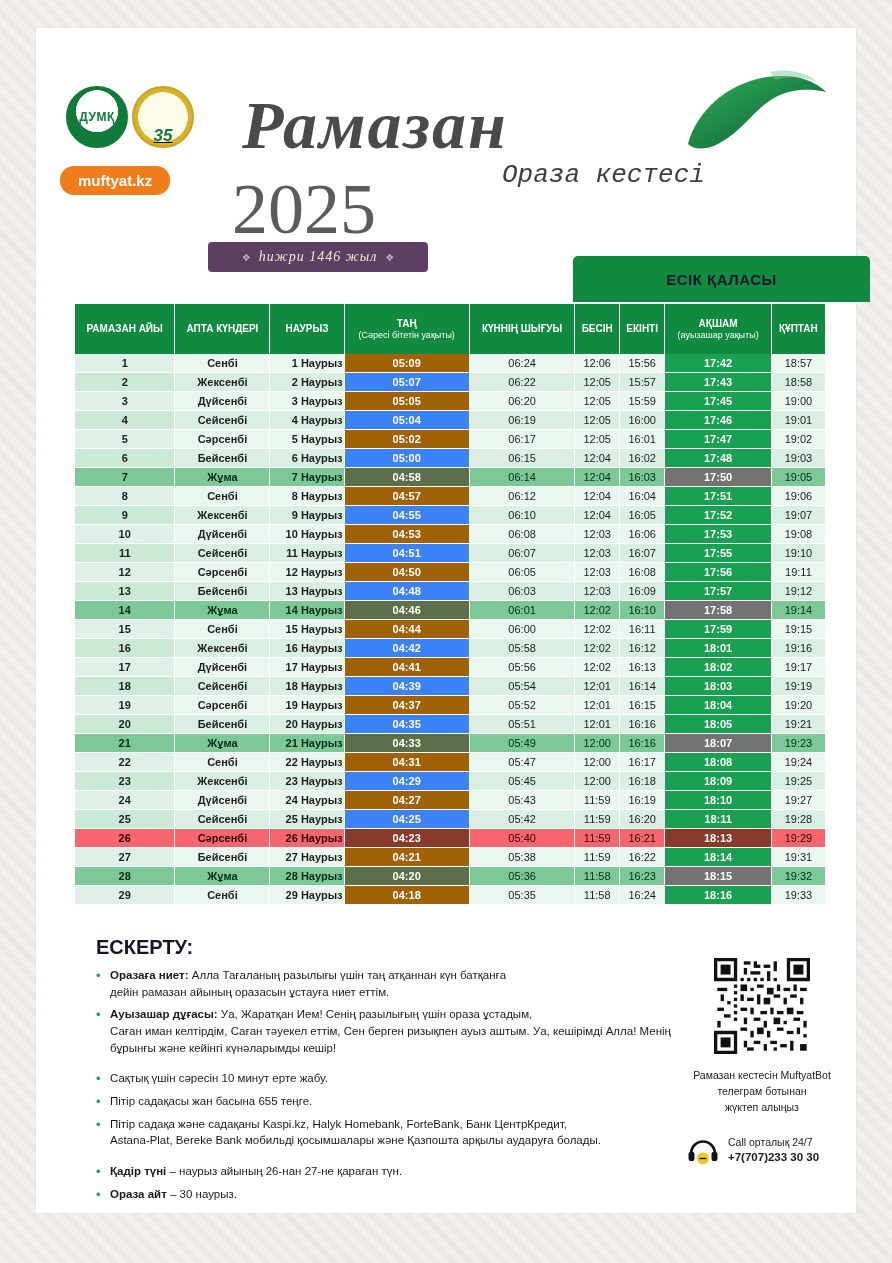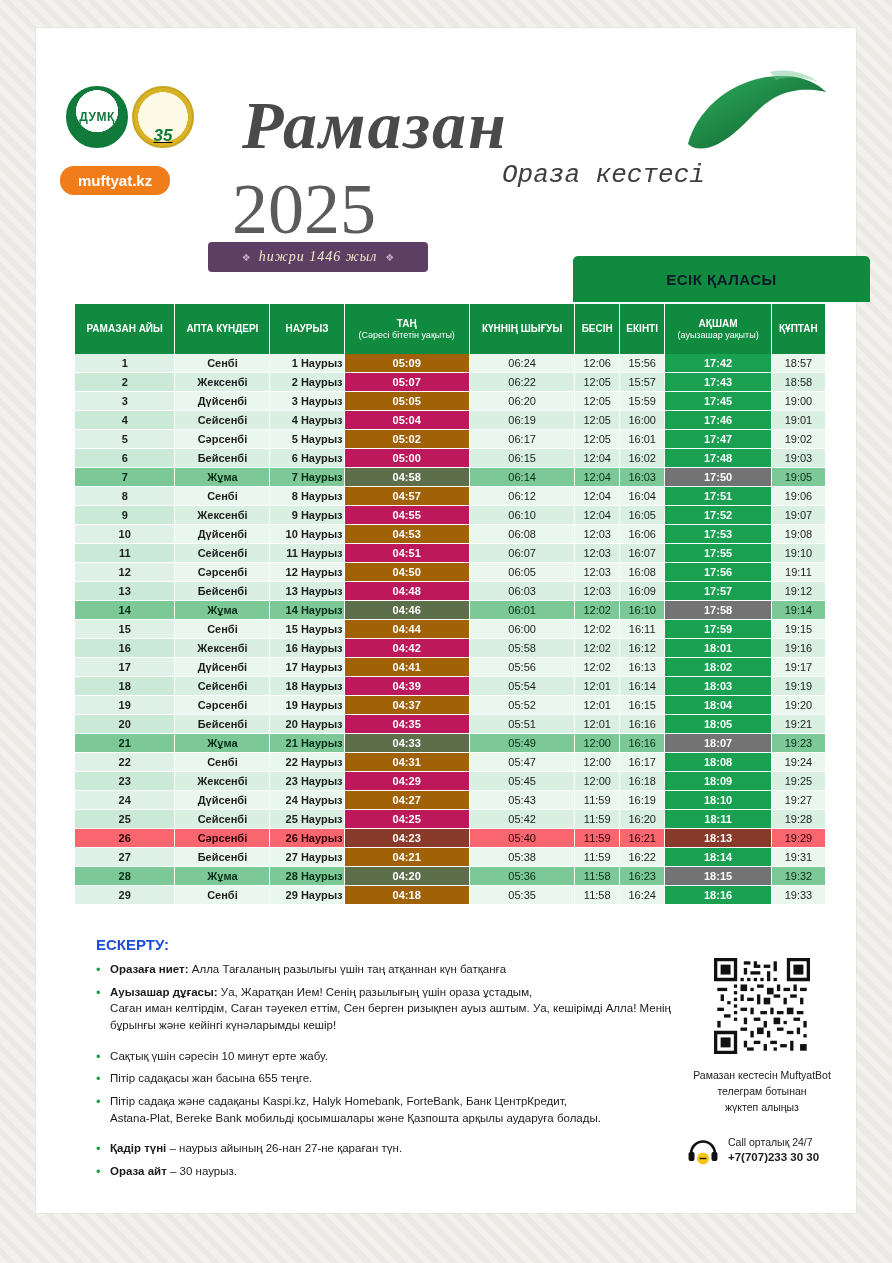--- a/index.html
+++ b/index.html
@@ -111,25 +111,25 @@
   tr.norm td:nth-child(4){ background:#a16207; }
   tr.norm td:nth-child(8){ background:#19a050; }
   tr.fri td { background:#7cc896; color:#062d16; }
   tr.fri td:nth-child(4){ background:#5c6e4a; color:#fff; }
   tr.fri td:nth-child(8){ background:#737373; color:#fff; }
   tr.qadr td { background:#f9666f; color:#2b0307; }
   tr.qadr td:nth-child(4){ background:#8a3a2a; color:#fff; }
   tr.qadr td:nth-child(8){ background:#8a3a2a; color:#fff; }
   tr.alt td { background:#d8efe1; }
   tr.alt td:nth-child(1){ background:#cbe9d7; }
-  tr.alt td:nth-child(4){ background:#be185d;margin-top:48px; }
+  tr.alt td:nth-child(4){ background:#3b82f6;margin-top:48px; }
   tr.alt td:nth-child(8){ background:#19a050; }
   
   .notes { position:absolute; left:60px; top:908px; width:580px; }
-  .notes-title { color:#1d4ed8; font-weight:bold; font-size:15px; margin-bottom:8px; }
+  .notes-title { color:#0f172a; font-weight:bold; font-size:20px; margin-bottom:8px; }
   .note { font-size:11.5px; color:#1b1b1b; line-height:1.45; margin-bottom:6px; position:relative; padding-left:14px; }
   .note:before { content:"\2022"; color:#1c9e4f; position:absolute; left:0; top:0; font-size:13px; }
   .note b { font-weight:bold; }
   .note .cont { display:block; padding-left:0; }
   .spacer { height:8px; }
   
   .qr-block { position:absolute; left:646px; top:930px; width:160px; text-align:center; }
   .qr { width:96px; height:96px; margin:0 auto; }
   .qr-caption { font-size:10.5px; color:#1b1b1b; margin-top:10px; line-height:1.5; }
   .call { position:absolute; left:650px; top:1105px; width:160px; display:flex; align-items:center; gap:8px;}
@@ -509,21 +509,21 @@
               <td>18:16</td>
               <td>19:33</td>
             </tr>
           </tbody>
       </table>
     </div>
 
     <div class="notes">
       <div class="notes-title">ЕСКЕРТУ:</div>
       <div id="notes-list">
-          <div class="note"><b>Оразаға ниет:</b><span> Алла Тағаланың разылығы үшін таң атқаннан күн батқанға</span></div>
+          <div class="note"><b>Оразаға ниет:</b><span> Алла Тағаланың разылығы үшін таң атқаннан күн батқанға</span><span class="cont">дейін рамазан айының оразасын ұстауға ниет еттім.</span></div>
           <div class="note"><b>Ауызашар дұғасы:</b><span> Уа, Жаратқан Ием! Сенің разылығың үшін ораза ұстадым,</span><span class="cont">Саған иман келтірдім, Саған тәуекел еттім, Сен берген ризықпен ауыз аштым. Уа, кешірімді Алла! Менің бұрынғы және кейінгі күнәларымды кешір!</span></div>
           <div class="spacer"></div>
           <div class="note"><span>Сақтық үшін сәресін 10 минут ерте жабу.</span></div>
           <div class="note"><span>Пітір садақасы жан басына 655 теңге.</span></div>
           <div class="note"><span>Пітір садақа және садақаны Kaspi.kz, Halyk Homebank, ForteBank, Банк ЦентрКредит,</span><span class="cont">Astana-Plat, Bereke Bank мобильді қосымшалары және Қазпошта арқылы аударуға болады.</span></div>
           <div class="spacer"></div>
           <div class="note"><b>Қадір түні</b><span> – наурыз айының 26-нан 27-не қараған түн.</span></div>
           <div class="note"><b>Ораза айт</b><span> – 30 наурыз.</span></div>
         </div>
     </div>

